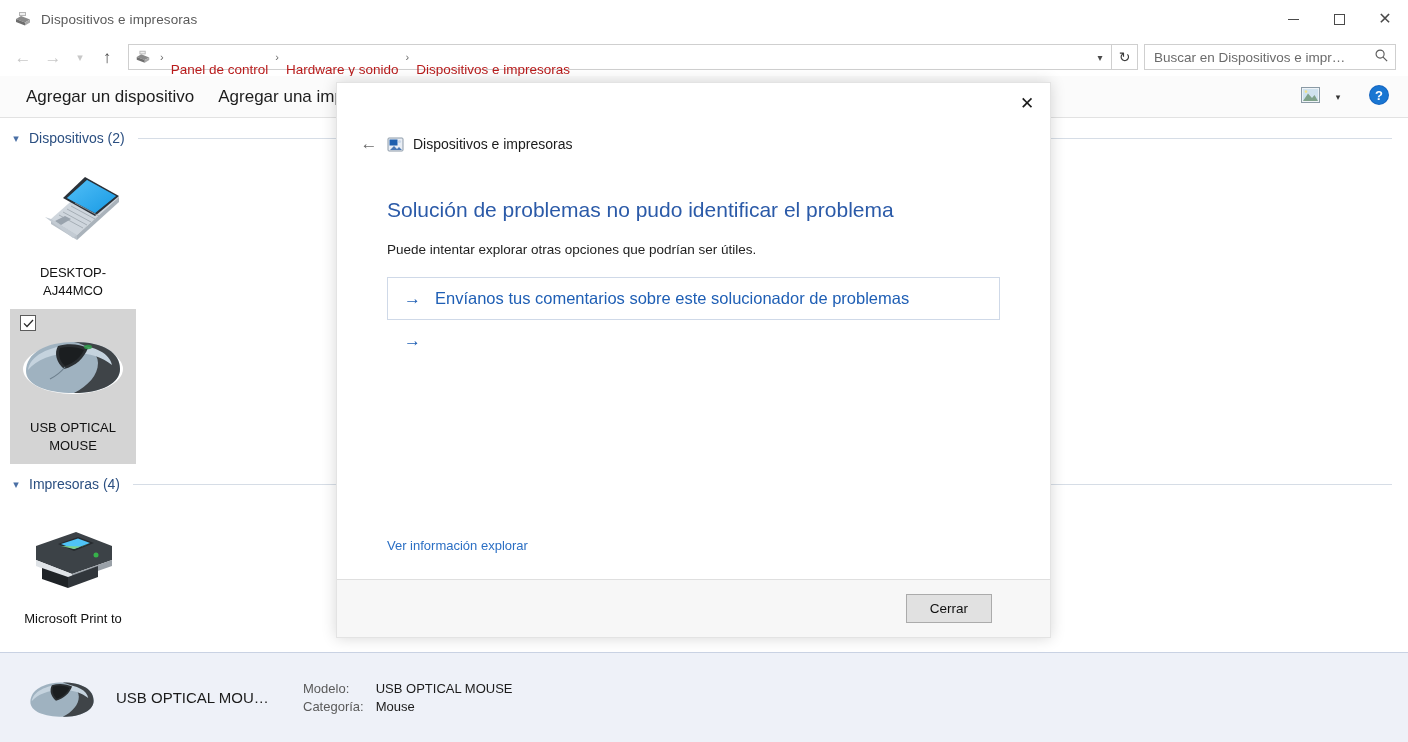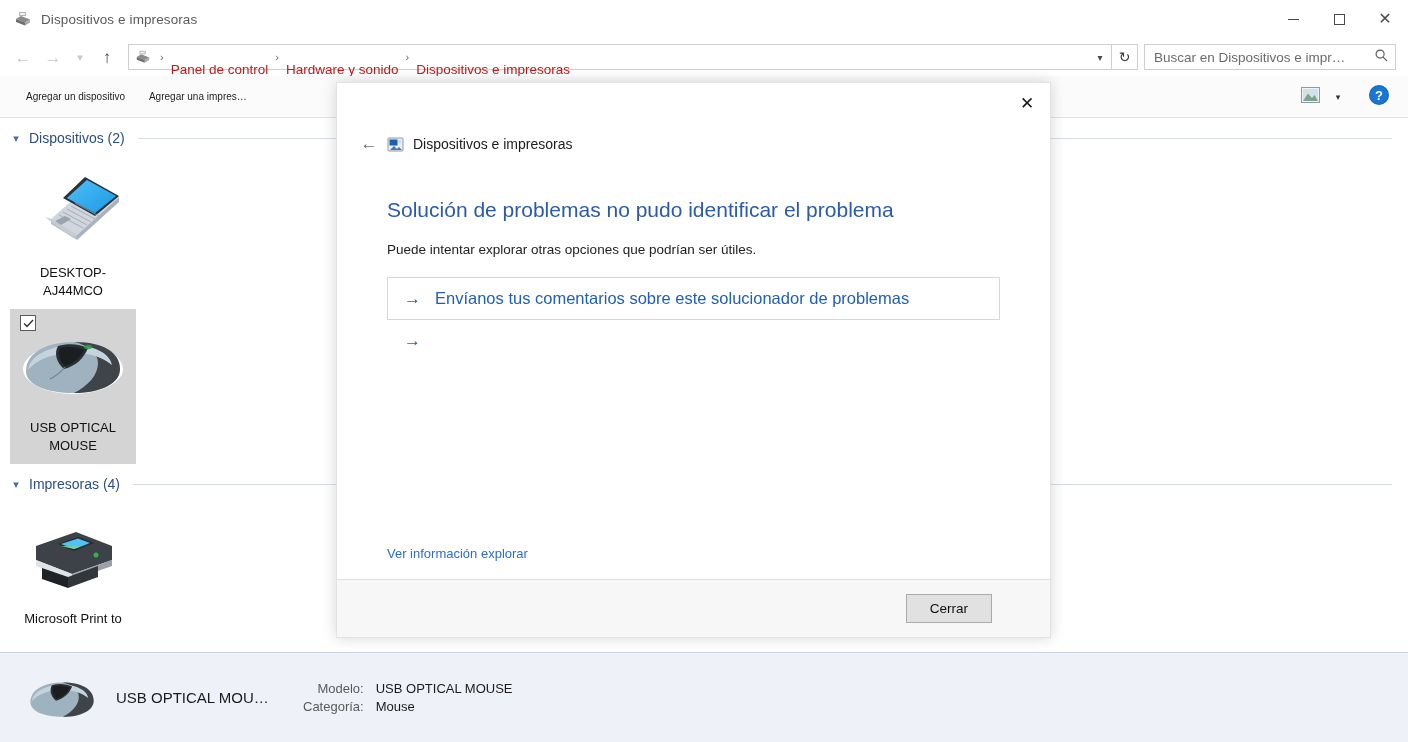--- a/index.html
+++ b/index.html
@@ -61,21 +61,21 @@
     display:flex; align-items:center; padding: 0 6px 0 9px;
   }
   .searchbox .ph { flex:1; font-size:13.5px; color:#6b6b6b; white-space:nowrap; overflow:hidden; }
 
   
   .cmdbar {
     height: 42px; display:flex; align-items:center; background:#fbfbfb;
     border-bottom:1px solid #e2e2e2; padding: 0 8px 0 14px; position:relative;
   }
   .cmd-item {
-    font-size: 10px; color:#1d1d1d; padding: 5px 12px; white-space:nowrap;
+    font-size: 17px; color:#1d1d1d; padding: 5px 12px; white-space:nowrap;
   }
   .cmdbar-right { margin-left:auto; display:flex; align-items:center; gap: 4px; padding-right: 8px; }
   .view-icon-btn { width:28px;height:26px;display:flex;align-items:center;justify-content:center; }
   .view-caret { width:20px;height:26px;display:flex;align-items:center;justify-content:center;font-size:9px;color:#333; }
   .help-btn { width:26px;height:26px;display:flex;align-items:center;justify-content:center;margin-left:14px; }
 
   
   .content { position:relative; height: 505px; background:#fff; overflow:hidden; padding: 0 0 0 0; }
   .group-header {
     display:flex; align-items:center; gap:7px; padding: 12px 16px 2px 10px;
@@ -106,21 +106,21 @@
     position:absolute; left:0; bottom:0; width: 1408px; height: 90px;
     background:#eef1f8; border-top:1px solid #c9d2e3; display:flex; align-items:center;
     padding-left: 14px;
   }
   .details-icon { width: 96px; display:flex; justify-content:center; align-items:center; }
   .details-name {
     font-size:15px; color:#1b1b1b; width: 185px; padding-left: 6px; white-space:nowrap;
     overflow:hidden;
   }
   .details-fields { display:grid; grid-template-columns: auto auto; gap: 3px 12px; margin-left: 8px; }
-  .df-label { font-size:13px; color:#5a5a5a; text-align:right; white-space:nowrap; }
+  .df-label { font-size:13px; color:#5a5a5a; white-space:nowrap; }
   .df-value { font-size:13px; color:#1b1b1b; white-space:nowrap; }
 
   
   .dialog {
     position:absolute; left:336px; top:82px; width: 715px; height: 556px;
     background:#ffffff; border:1px solid #e3e3e3;
     box-shadow: 0 0 14px rgba(0,0,0,.16);
     display:flex; flex-direction:column;
   }
   .dlg-titlebar { height: 44px; position:relative; }
@@ -142,21 +142,21 @@
     display:flex; align-items:center; gap: 14px; padding: 11px 16px;
     font-size:16.5px; color:#1f5fb5; border:1px solid transparent;
   }
   .action-link.boxed { border-color:#cfd9e8; }
   .action-link .arr { font-size:17px; color:#1f5fb5; line-height:1; }
   .dlg-detail-link {
     position:absolute; left:50px; bottom:18px; font-size:13px; color:#2b6fc4;
   }
   .dlg-footer {
     height: 58px; border-top:1px solid #dfdfdf; background:#f7f7f7;
-    display:flex; align-items:center; justify-content:flex-end; padding-right: 58px;
+    display:flex; align-items:center; justify-content:flex-end; padding-right: 58px; margin-top: 8px;
   }
   .btn {
     min-width: 86px; height:29px; border:1px solid #ababab; background:#e1e1e1;
     font-size:13.5px; color:#0f0f0f; display:flex; align-items:center; justify-content:center;
     font-family: "Liberation Sans", sans-serif;
   }
 </style>
 </head>
 <body>
 

